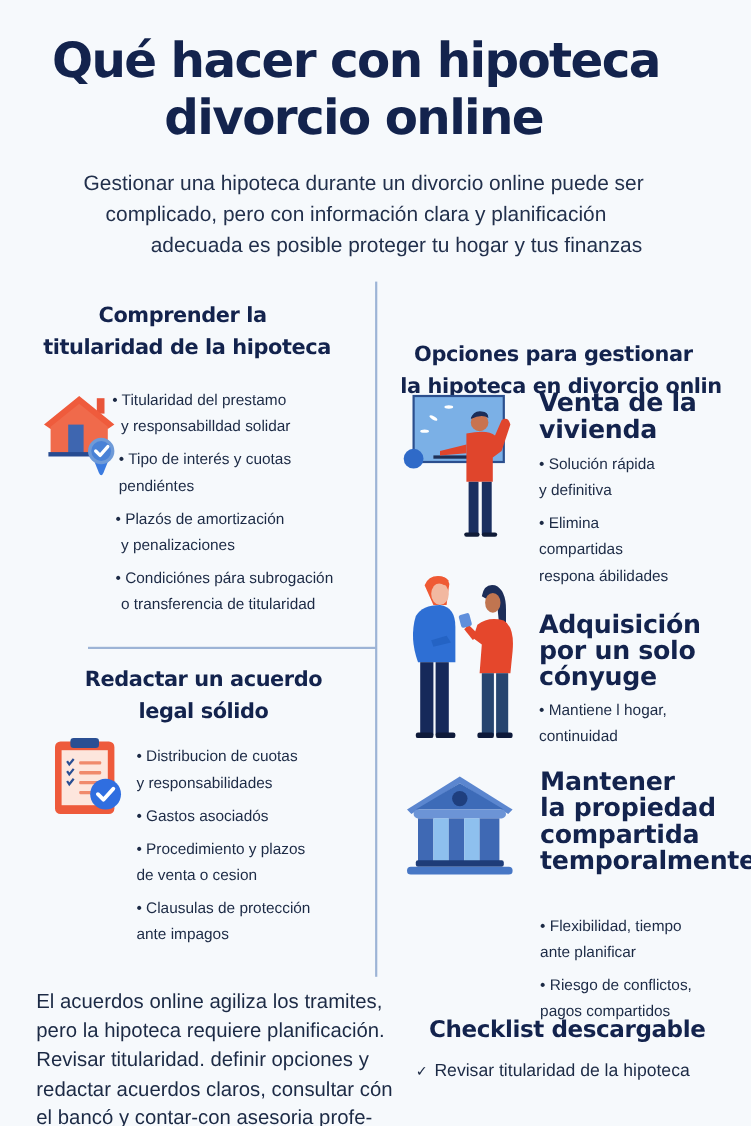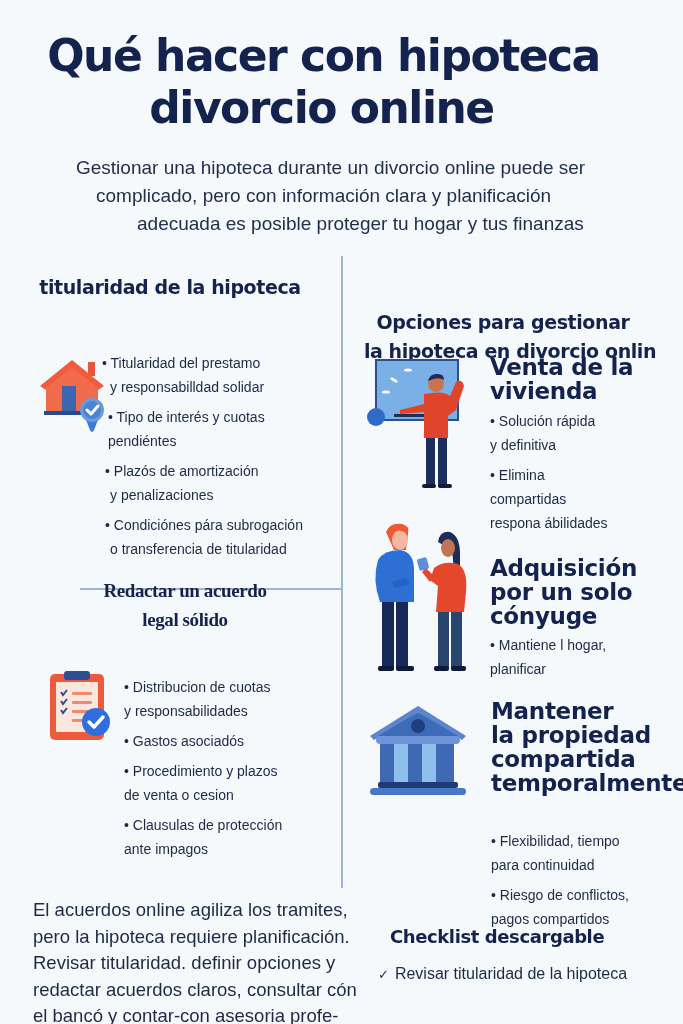--- a/index.html
+++ b/index.html
@@ -79,20 +79,21 @@
   <span style="padding-left:76px">Gestionar una hipoteca durante un divorcio online puede ser</span>
   <span style="padding-left:96px">complicado, pero con información clara y planificación</span>
   <span style="padding-left:137px">adecuada es posible proteger tu hogar y tus finanzas</span>
 </div>
 
 <div class="abs vline"></div>
 <div class="abs hline"></div>
 
 <section>
   <h2 class="abs h2" style="left:20px; width:300px; top:273px;">
+    <span style="padding-right:8px">Comprender la</span>
     <span>titularidad de la hipoteca</span>
   </h2>
 
   <div class="abs" style="left:36px; top:356px; width:72px; height:80px;">
     <svg width="72" height="80" viewBox="0 0 72 80">
       <rect x="52" y="6" width="7" height="14" fill="#e8553a"></rect>
       <path d="M4 30 L36 4 L68 30 L62 34 L36 13 L10 34 Z" fill="#ef5b3c"></path>
       <path d="M10 32 L36 11 L62 32 L62 56 L10 56 Z" fill="#f06a4b"></path>
       <rect x="26" y="30" width="14" height="26" fill="#3e66b0"></rect>
       <rect x="8" y="55" width="54" height="4" fill="#274b91"></rect>
@@ -117,21 +118,21 @@
       <span style="padding-left:5px">y penalizaciones</span>
     </div>
     <div class="bullet" style="padding-left:3px;">
       <span>• Condiciónes pára subrogación</span>
       <span style="padding-left:5px">o transferencia de titularidad</span>
     </div>
   </div>
 </section>
 
 <section>
-  <h2 class="abs h2" style="left:20px; width:330px; top:576px;font-family:Liberation Serif, serif;">
+  <h2 class="abs h2" style="left:20px; width:330px; top:604px;">
     <span>Redactar un acuerdo</span>
     <span>legal sólido</span>
   </h2>
 
   <div class="abs" style="left:48px; top:670px; width:64px; height:72px;">
     <svg width="64" height="72" viewBox="0 0 64 72">
       <rect x="2" y="4" width="54" height="66" rx="5" fill="#ee5a3b"></rect>
       <rect x="8" y="12" width="42" height="50" fill="#fde6dd"></rect>
       <rect x="16" y="1" width="26" height="9" rx="3" fill="#2a4f93"></rect>
       <rect x="24" y="22" width="20" height="3" rx="1" fill="#f08a6c"></rect>
@@ -229,21 +230,21 @@
     </svg>
   </div>
   <h3 class="abs h3" style="left:490px; top:556px;">
     <span>Adquisición</span>
     <span>por un solo</span>
     <span>cónyuge</span>
   </h3>
   <div class="abs body-txt" style="left:490px; top:633px;">
     <div class="bullet">
       <span>• Mantiene l hogar,</span>
-      <span>planificar</span>
+      <span>continuidad</span>
     </div>
   </div>
 
   <div class="abs" style="left:366px; top:700px; width:104px; height:96px;">
     <svg width="104" height="96" viewBox="0 0 104 96">
       <path d="M4 36 L52 6 L100 36 L96 40 L52 12 L8 40 Z" fill="#5b86cf"></path>
       <path d="M12 36 L52 12 L92 36 Z" fill="#3d6bb8"></path>
       <circle cx="52" cy="26" r="7" fill="#1f3f7e"></circle>
       <rect x="10" y="36" width="84" height="8" rx="4" fill="#6c94d6"></rect>
       <rect x="14" y="44" width="14" height="40" fill="#3f69b4"></rect>
@@ -257,35 +258,35 @@
   </div>
   <h3 class="abs h3" style="left:491px; top:699px;">
     <span>Mantener</span>
     <span>la propiedad</span>
     <span>compartida</span>
     <span>temporalmente</span>
   </h3>
   <div class="abs body-txt" style="left:491px; top:829px;">
     <div class="bullet">
       <span>• Flexibilidad, tiempo</span>
-      <span>para continuidad</span>
+      <span>ante planificar</span>
     </div>
     <div class="bullet">
       <span>• Riesgo de conflictos,</span>
       <span>pagos compartidos</span>
     </div>
   </div>
 </section>
 
 <div class="abs bottom-txt">
   <span>El acuerdos online agiliza los tramites,</span>
   <span>pero la hipoteca requiere planificación.</span>
   <span>Revisar titularidad. definir opciones y</span>
   <span>redactar acuerdos claros, consultar cón</span>
   <span>el bancó y contar-con asesoria profe-</span>
 </div>
 
 <section>
-  <h2 class="abs h2" style="left:390px; top:922px; font-size:18px; text-align:left;">Checklist descargable</h2>
+  <h2 class="abs h2" style="left:390px; top:922px; font-size:21px; text-align:left;">Checklist descargable</h2>
   <div class="abs" style="left:378px; top:962px; font-size:16px; line-height:24px; color:#1c2a45; white-space:nowrap;">
     <span style="font-size:13px; margin-right:6px;">✓</span><span>Revisar titularidad de la hipoteca</span>
   </div>
 </section>
 
 </body></html>

